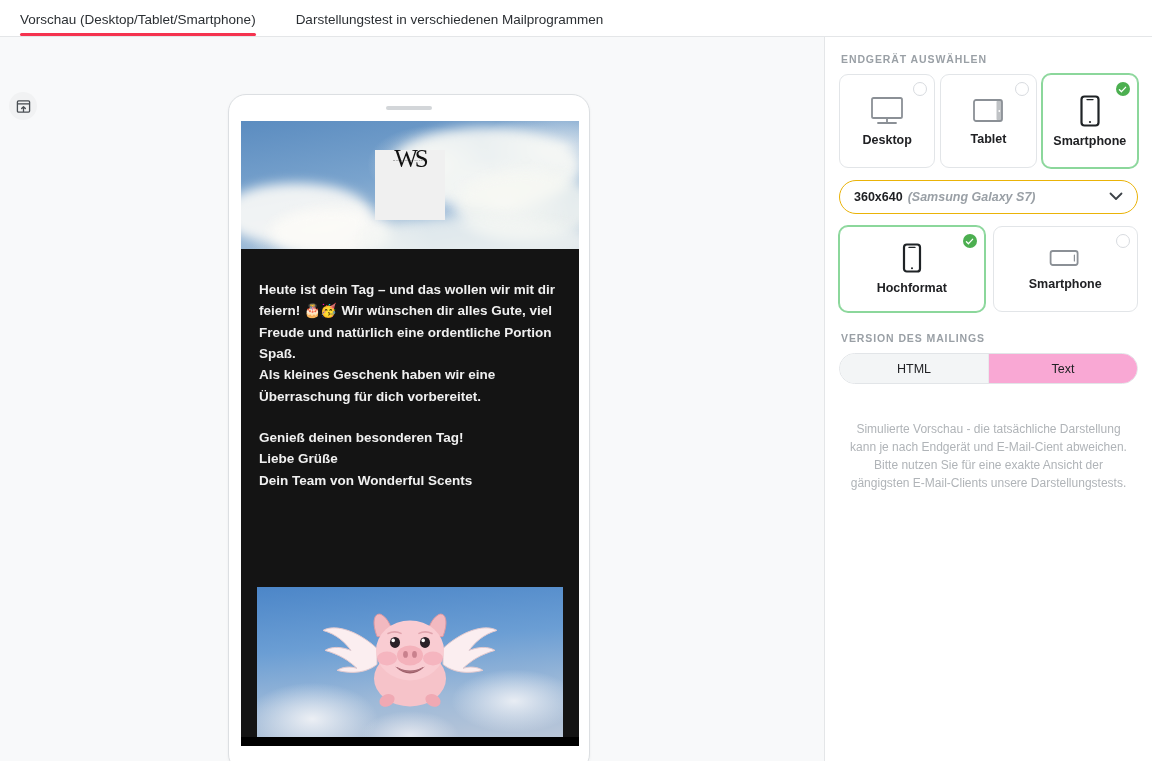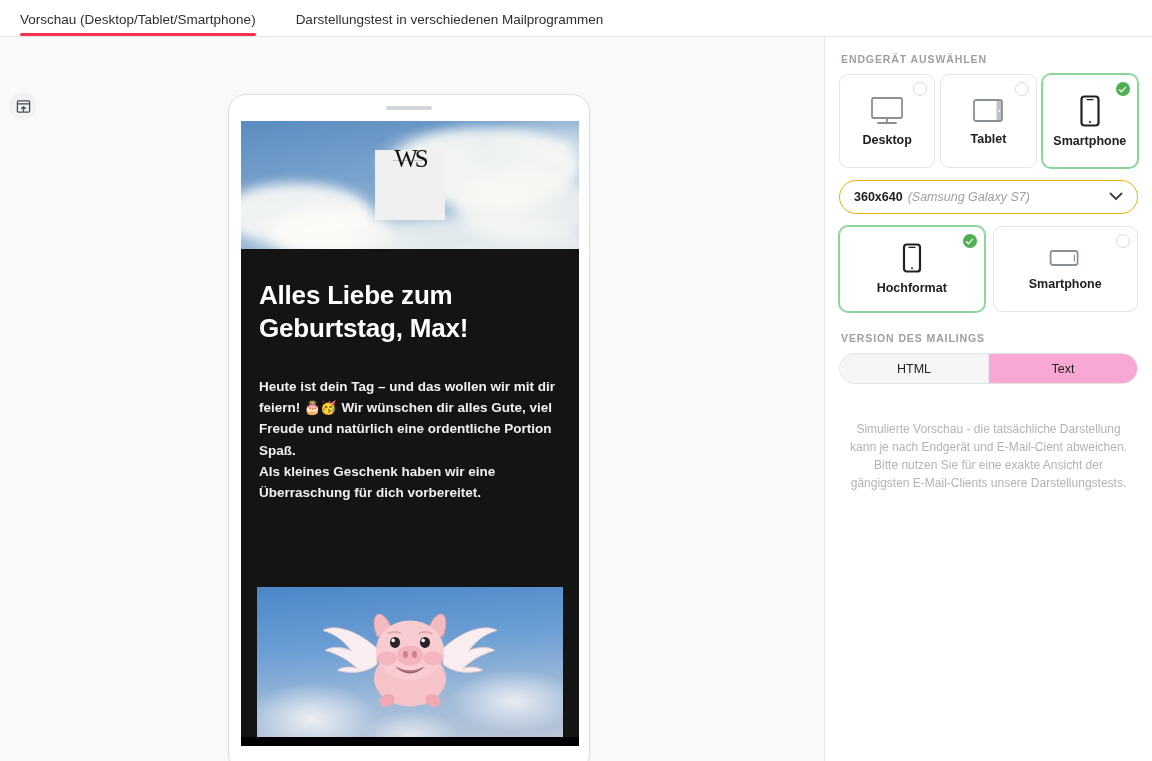--- a/index.html
+++ b/index.html
@@ -237,21 +237,21 @@
     border: 1px solid #eab308;
     border-radius: 18px;
     display: flex;
     align-items: center;
     padding: 0 14px;
     font-size: 12.5px;
     cursor: pointer;
     background: #fff;
   }
   .select-val { font-weight: bold; color: #202124; }
-  .select-note { font-style: italic; color: #9aa0a6; margin-left: 5px; }
+  .select-note { font-style: italic; color: #9aa0a6; margin-left: 5px; font-weight: bold; }
   .select-caret { margin-left: auto; color: #4a4f54; }
 
   .orient-row { display: flex; gap: 8px; margin-top: 12px; }
   .orient-card {
     flex: 1;
     height: 86px;
     border: 1px solid #e2e5e8;
     border-radius: 9px;
     background: #fff;
     position: relative;
@@ -334,23 +334,25 @@
           <div class="cloud" style="left:215px; top:50px; width:140px; height:70px; background:rgba(246,247,243,0.8);"></div>
           <div class="cloud" style="left:120px; top:96px; width:230px; height:50px; background:rgba(243,245,243,0.75);"></div>
 
           <div class="logo-box">
             <div class="logo-mono">WS</div>
             <div class="logo-sub">WONDERFUL SCENTS</div>
           </div>
         </div>
 
         <div class="mail-body">
-          <h1 class="mail-h1">Alles Liebe zum Geburtstag, Max!</h1>
           <p class="mail-p">Heute ist dein Tag – und das wollen wir mit dir feiern! 🎂🥳 Wir wünschen dir alles Gute, viel Freude und natürlich eine ordentliche Portion Spaß.
 Als kleines Geschenk haben wir eine Überraschung für dich vorbereitet.</p>
+          <p class="mail-p last">Genieß deinen besonderen Tag!
+Liebe Grüße
+Dein Team von Wonderful Scents</p>
         </div>
 
         <div class="mail-img-wrap">
           <div class="pig-scene">
             <svg class="pig" width="190" height="130" viewBox="0 0 190 130">
 
               <g>
                 <path d="M62 54 C40 34, 18 30, 8 36 C22 40, 30 48, 36 56 C26 52, 16 52, 10 56 C24 60, 34 66, 42 74 C36 72, 28 72, 22 76 C38 80, 52 78, 62 70 Z" fill="#fbeef0" stroke="#e2c9ce" stroke-width="1"></path>
               </g>
 

